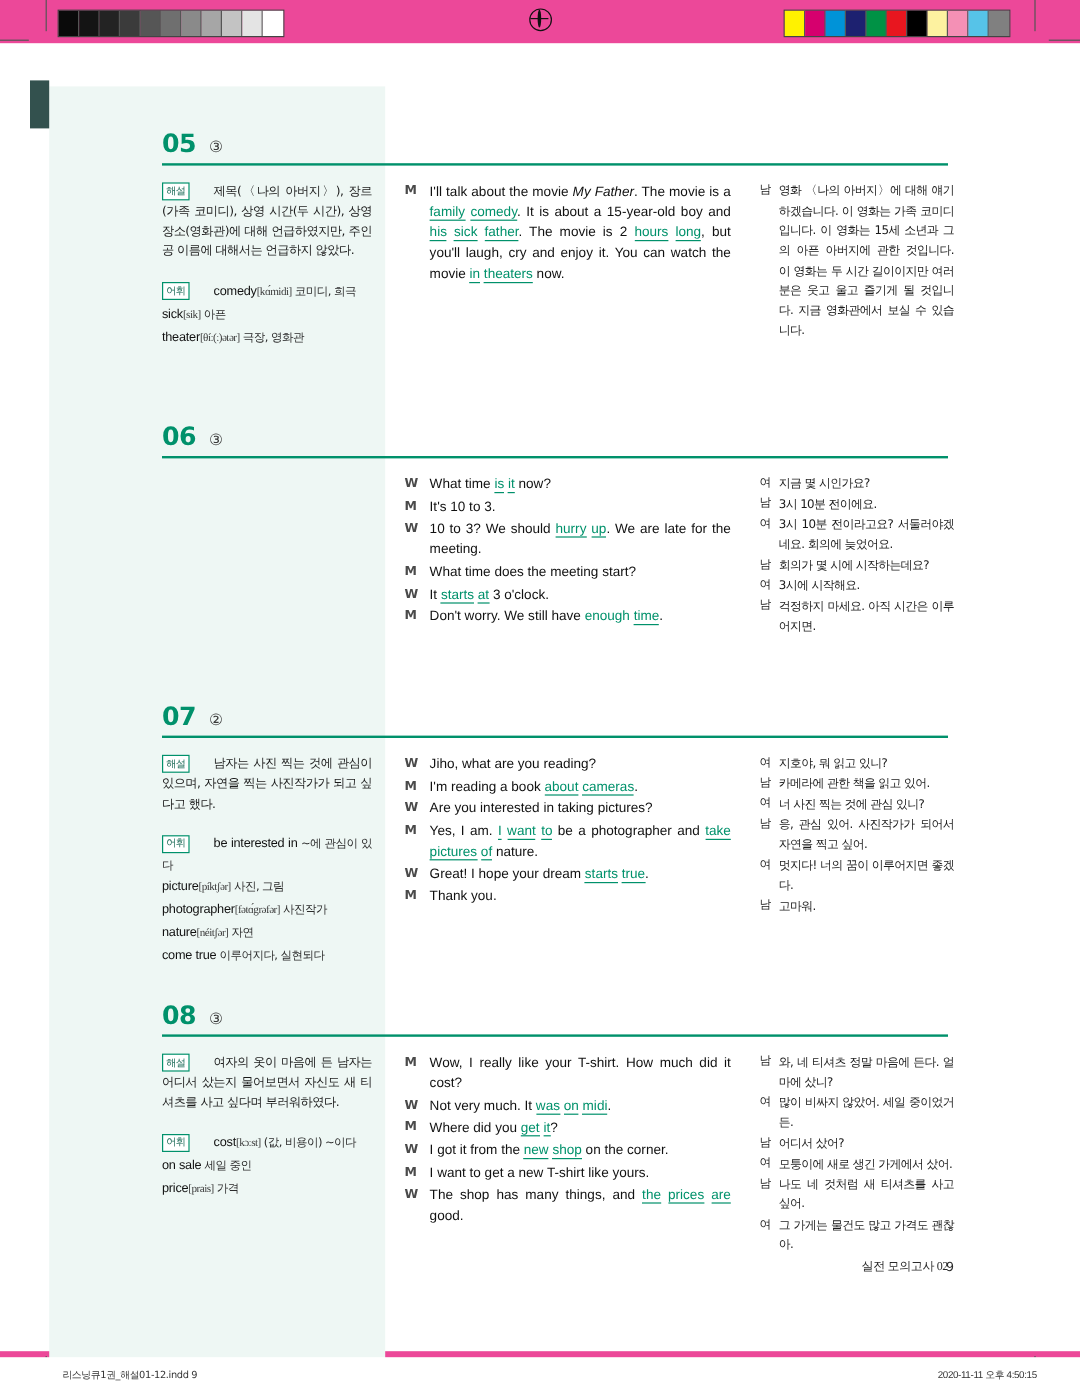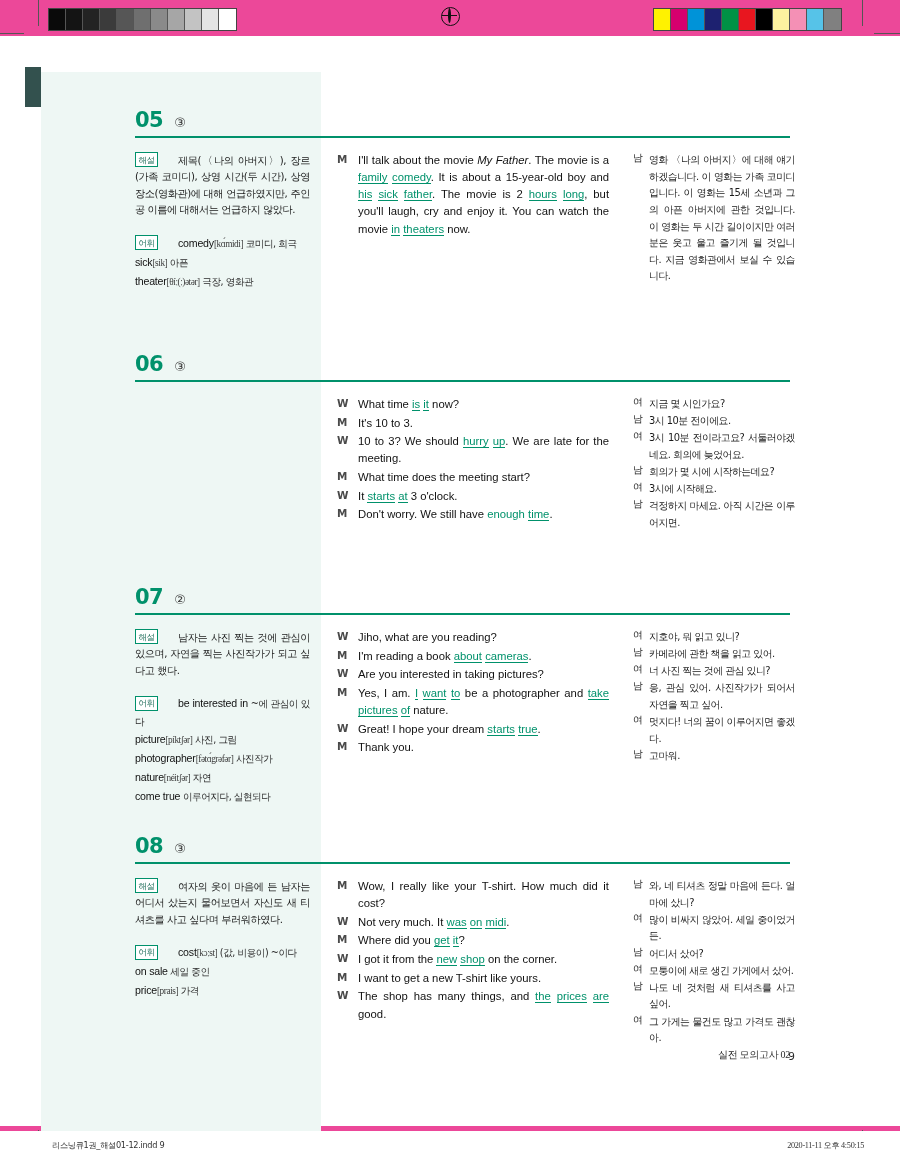--- a/index.html
+++ b/index.html
@@ -115,21 +115,21 @@
     font-family:"DejaVu Sans", sans-serif; font-size:10.5px; color:#2a2a2a;
   }
 
   .slug-bar { position:absolute; left:0; bottom:0; width:900px; height:34px; background:#fff; }
   .slug-left {
     position:absolute; left:52px; top:9px;
     font-family:"DejaVu Sans", sans-serif; font-size:8.2px; color:#333; letter-spacing:-0.3px;
   }
   .slug-right {
     position:absolute; right:36px; top:9px;
-    font-family:Liberation Serif, serif; font-size:8.2px; color:#333; letter-spacing:-0.3px;
+    font-family:Liberation Sans, sans-serif; font-size:8.2px; color:#333; letter-spacing:-0.3px;
   }
 </style>
 </head>
 <body>
 
 <div class="page">
 
   <div class="crop-mark" style="left:38px;top:0;width:1px;height:26px;"></div>
   <div class="crop-mark" style="left:862px;top:0;width:1px;height:26px;"></div>
   <div class="crop-mark" style="left:0;top:33px;width:24px;height:1px;"></div>

